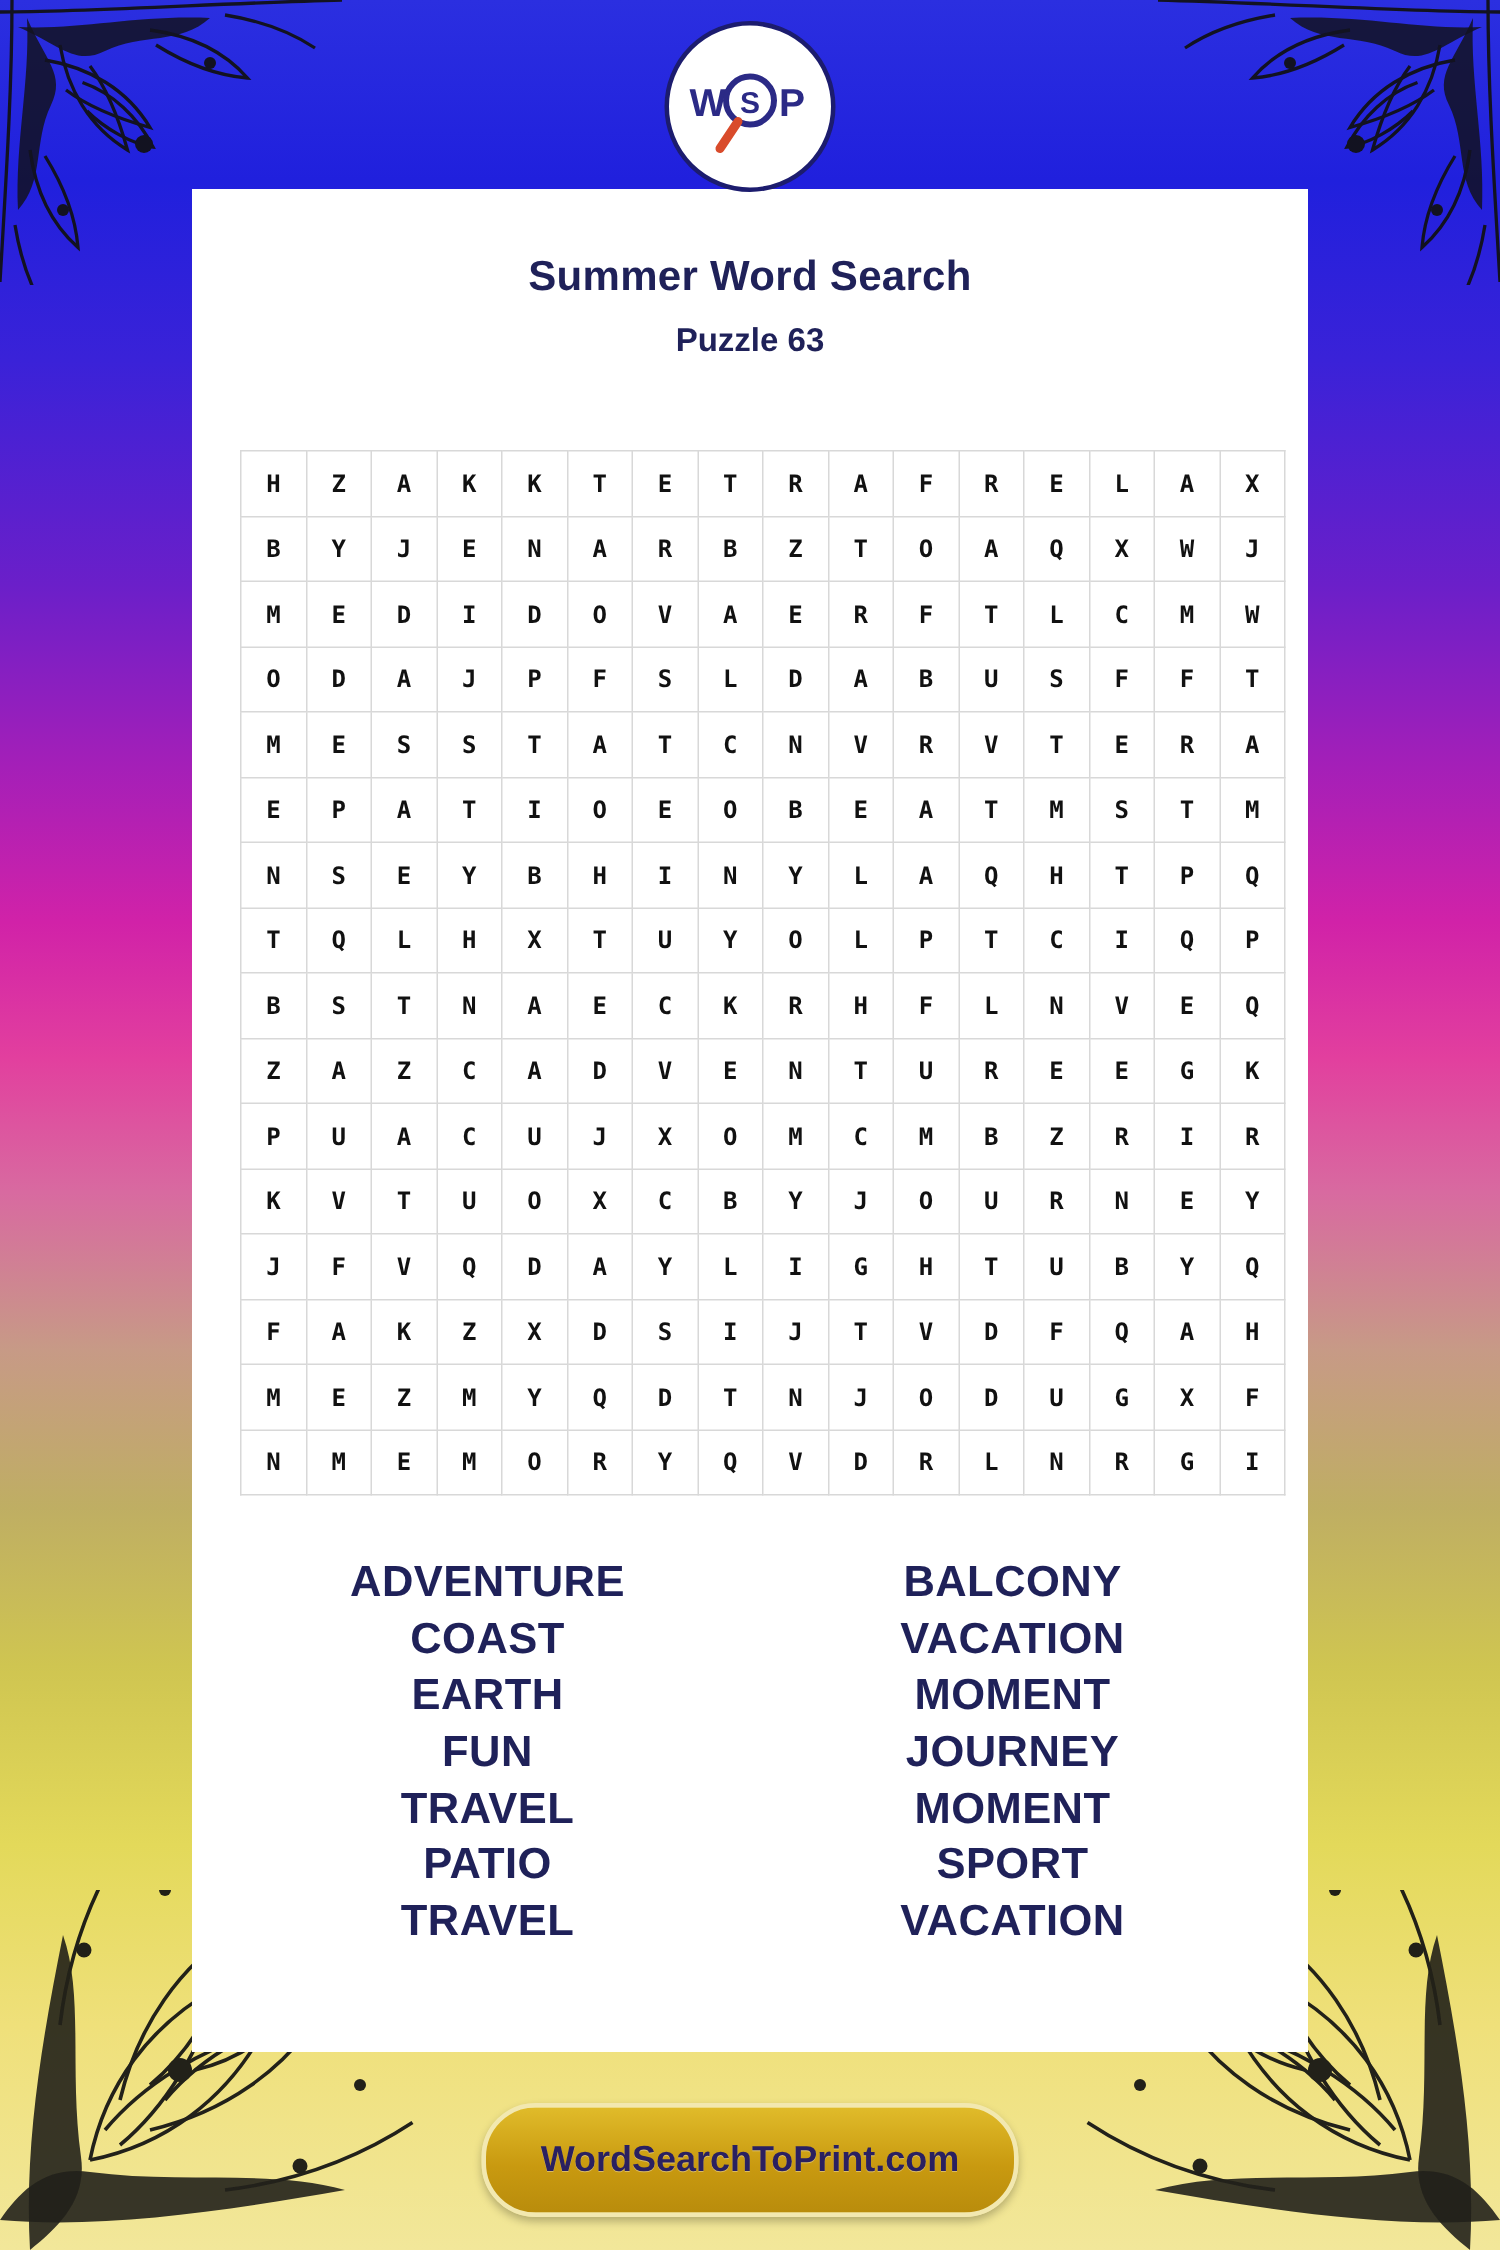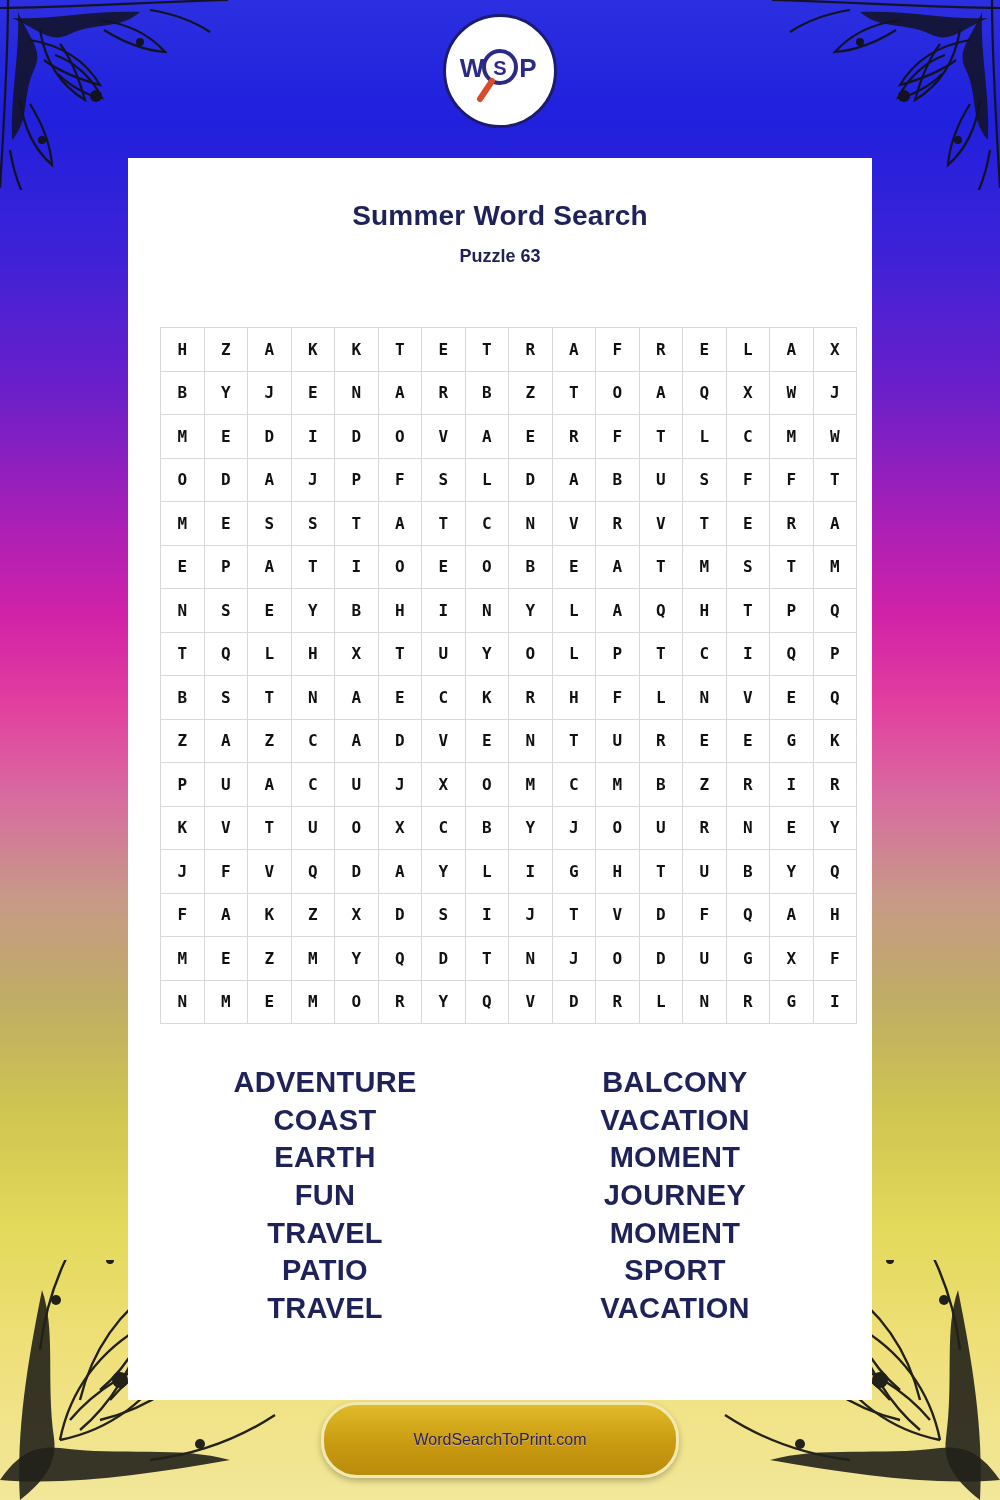--- a/index.html
+++ b/index.html
@@ -48,21 +48,20 @@
   .corner.br { bottom: 0; right: 0; width: 300px; height: 240px; transform: scale(-1,-1); }
 
   
   .sheet {
     position: absolute;
     left: 128px;
     top: 126px;
     width: 744px;
     height: 1242px;
     background: #ffffff;
-    margin-top: 32px;
   }
 
   
   .logo {
     position: absolute;
     left: 50%;
     top: 14px;
     transform: translateX(-50%);
     width: 108px;
     height: 108px;
@@ -78,21 +77,21 @@
   .title {
     text-align: center;
     font-size: 28px;
     font-weight: bold;
     color: #1f2159;
     margin-top: 42px;
     letter-spacing: 0.2px;
   }
   .subtitle {
     text-align: center;
-    font-size: 18px;
+    font-size: 22px;
     font-weight: bold;
     color: #1f2159;
     margin-top: 14px;
   }
 
   .grid-wrap {
     margin: 60px auto 0 auto;
     width: 680px;
   }
   table.grid {
@@ -141,22 +140,22 @@
     border-radius: 36px;
     background: linear-gradient(180deg, #e0bb2a 0%, #c99a10 55%, #b98c0c 100%);
     border: 3px solid #f2e8b0;
     box-shadow: 0 3px 6px rgba(0,0,0,0.25);
     display: flex;
     align-items: center;
     justify-content: center;
     z-index: 6;
   }
   .footer-btn span {
-    font-size: 16px;
-    font-weight: normal;
+    font-size: 24px;
+    font-weight: bold;
     color: #2a2060;
     text-shadow: 0 1px 0 rgba(255,255,255,0.35);
   }
 </style>
 </head>
 <body>
 
 <div class="page">
 
   <svg class="corner tl" viewBox="0 0 230 190" xmlns="http://www.w3.org/2000/svg">

